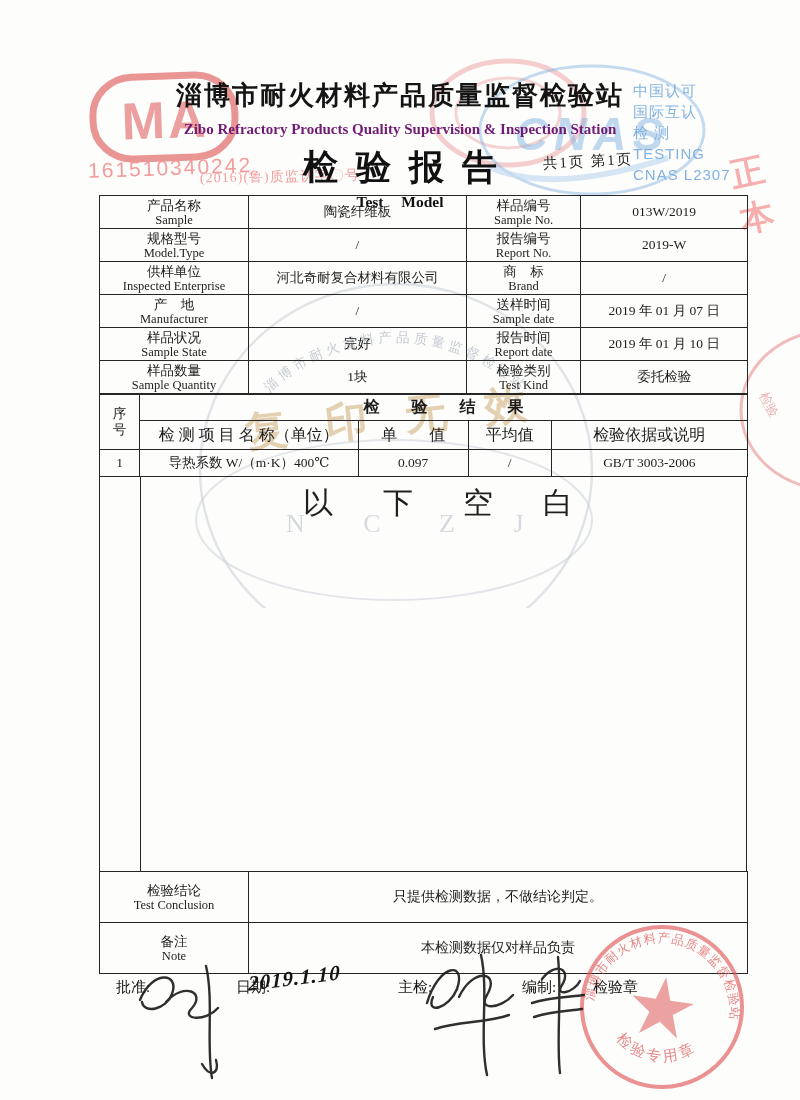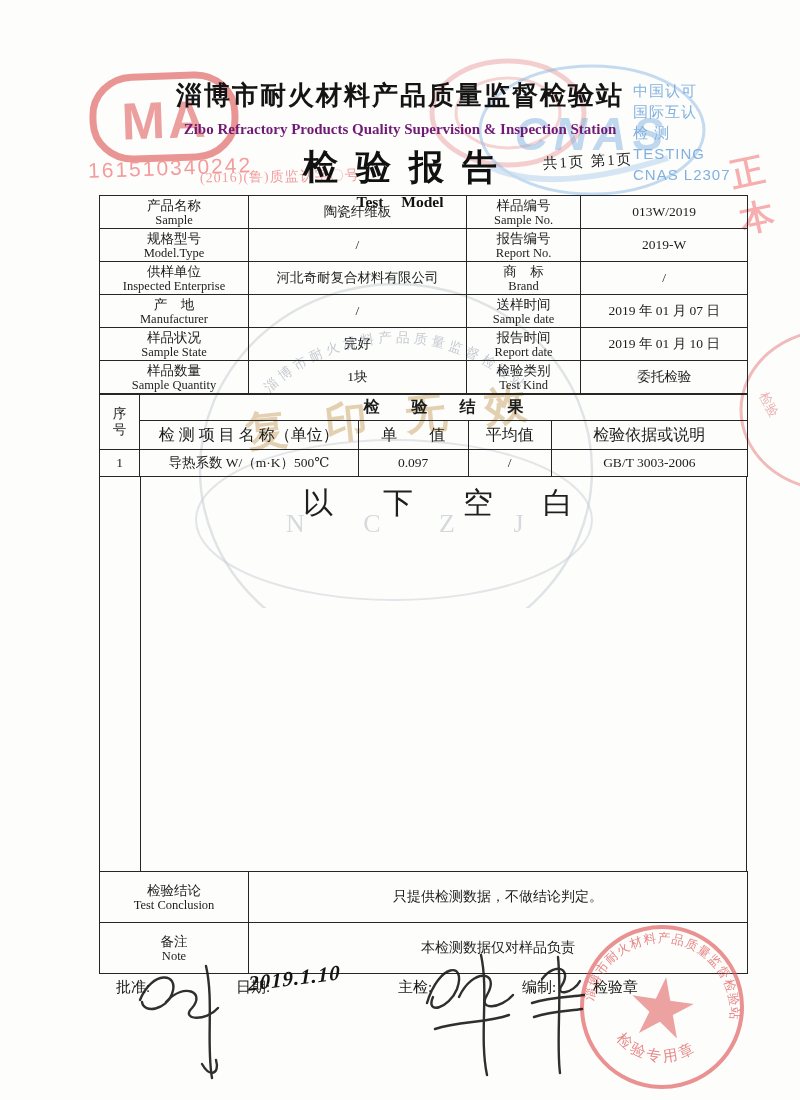--- a/index.html
+++ b/index.html
@@ -219,21 +219,21 @@
           <td colspan="4" class="res-head">检　　验　　结　　果</td>
         </tr>
         <tr class="r2">
           <td>检 测 项 目 名 称（单位）</td>
           <td>单　　值</td>
           <td>平均值</td>
           <td>检验依据或说明</td>
         </tr>
         <tr class="r3">
           <td>1</td>
-          <td>导热系数 W/（m·K）500℃</td>
+          <td>导热系数 W/（m·K）400℃</td>
           <td>0.097</td>
           <td>/</td>
           <td>GB/T 3003-2006</td>
         </tr>
       </tbody>
     </table>
 
     <div class="blank-area">
       <div class="blank-vline"></div>
       <div class="blank-note">以　下　空　白</div>

